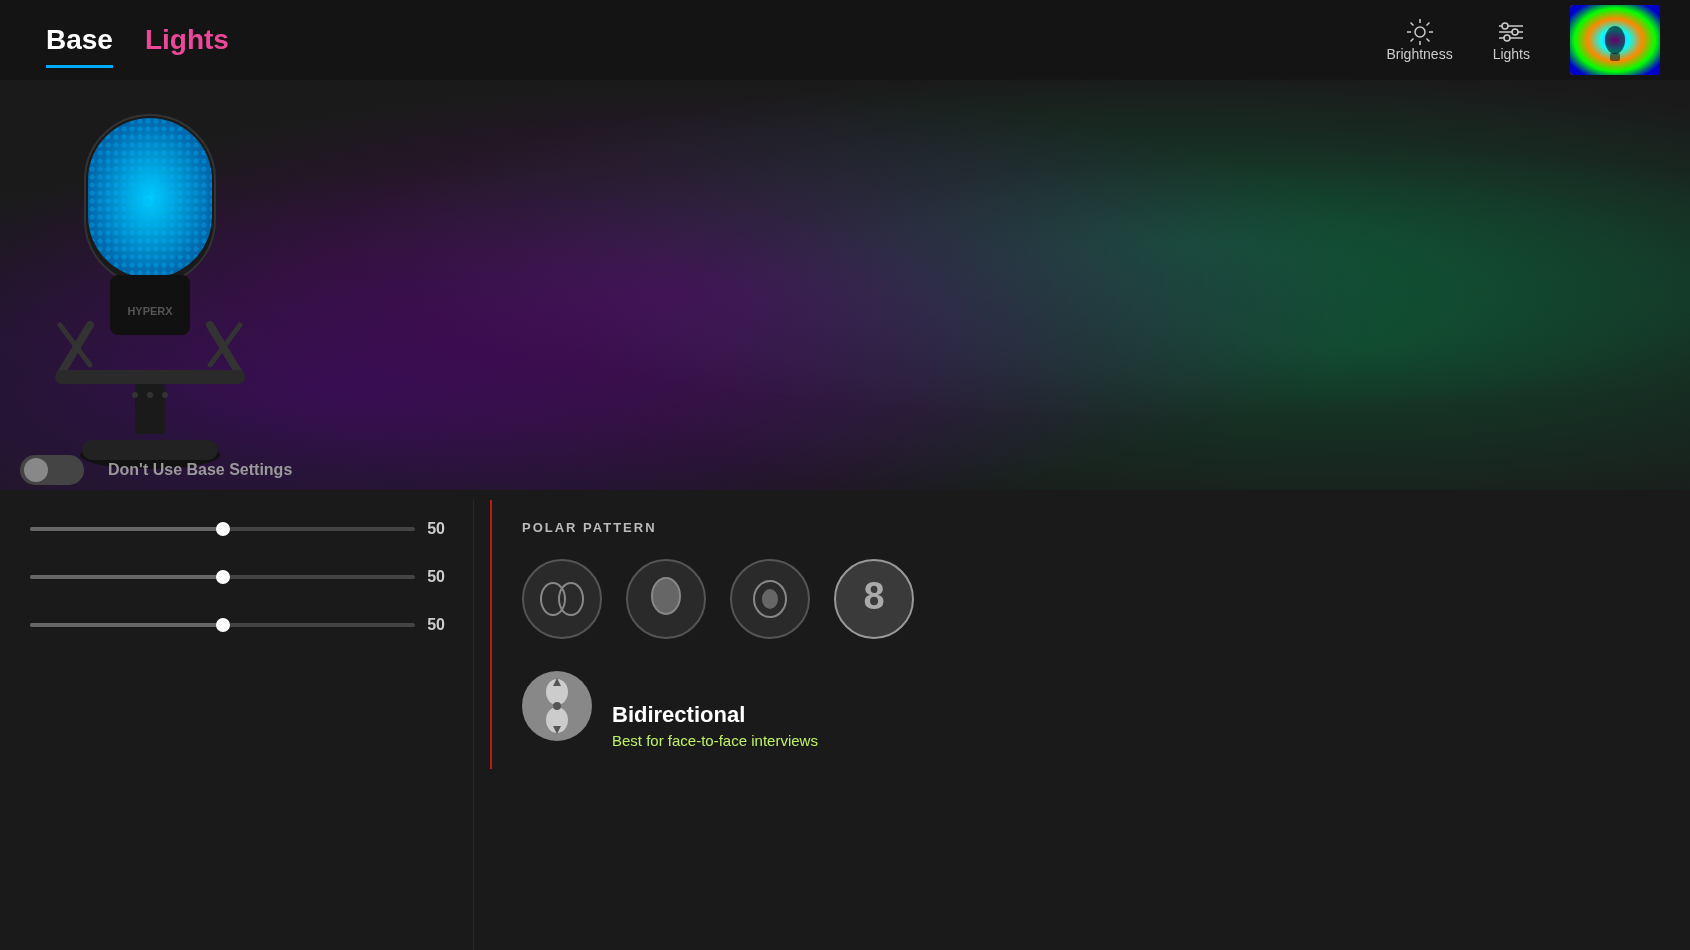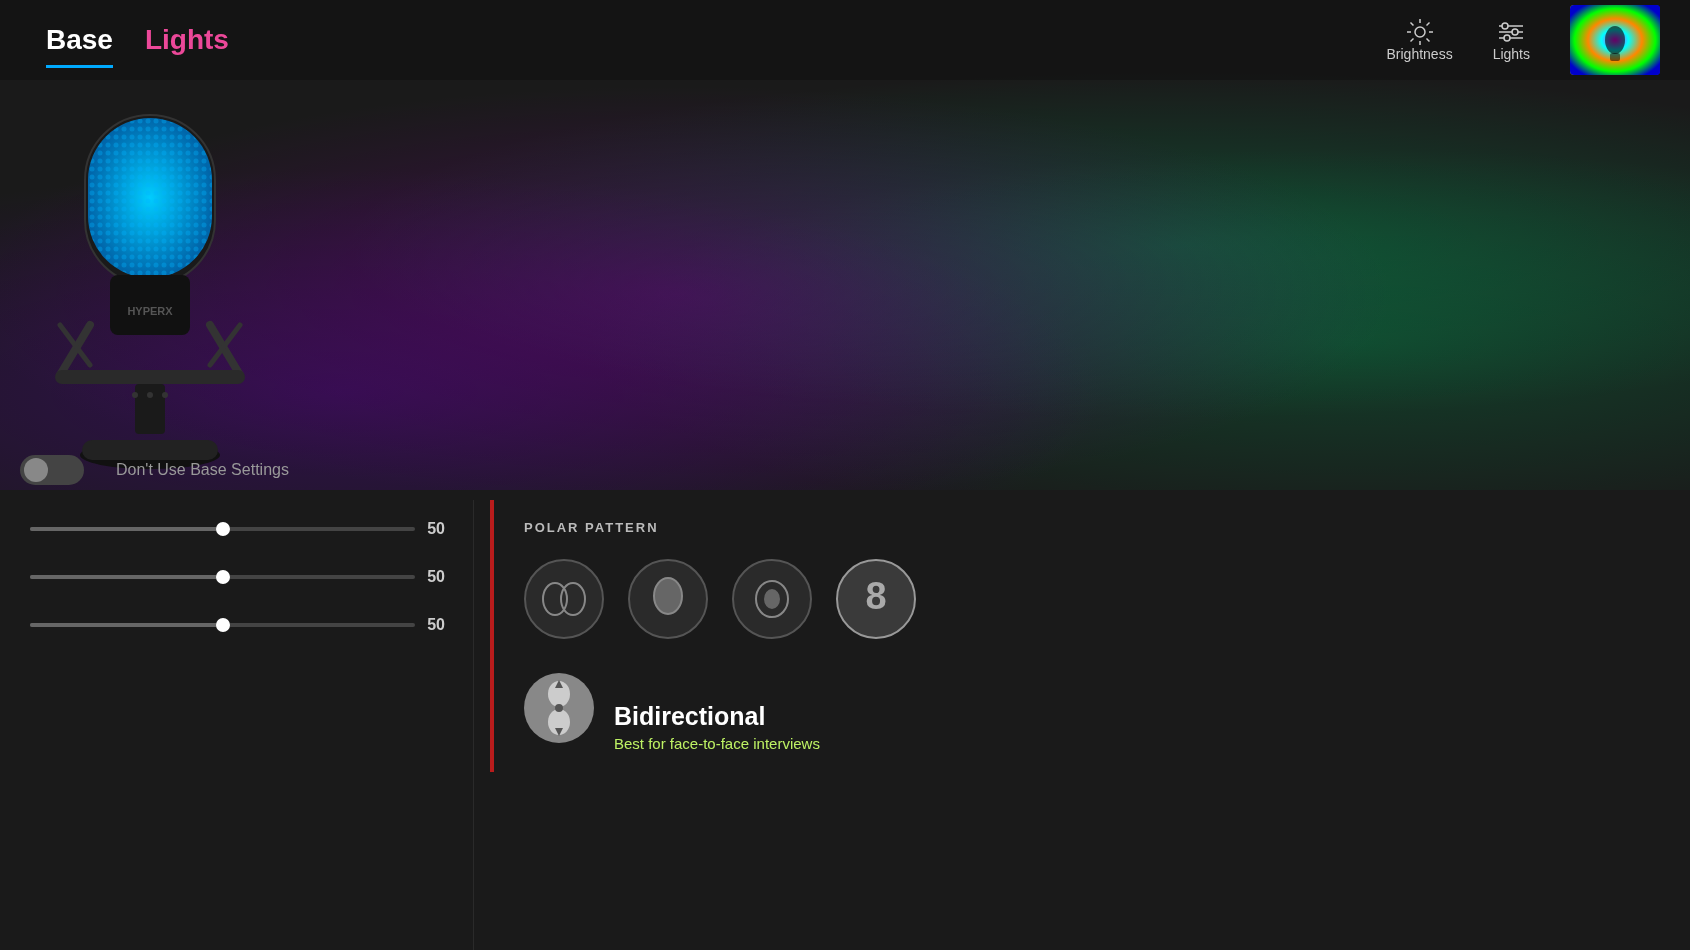--- a/index.html
+++ b/index.html
@@ -114,22 +114,23 @@
       margin-top: 80px;
     }
 
     
     .base-settings-row {
       position: absolute;
       top: 455px;
       left: 20px;
       display: flex;
       align-items: center;
-      gap: 32px;
+      gap: 24px;
       z-index: 5;
+      font-weight: bold;
     }
 
     
     .toggle {
       width: 64px;
       height: 30px;
       border-radius: 15px;
       background: #555;
       position: relative;
       cursor: pointer;
@@ -252,21 +253,21 @@
       text-align: right;
     }
 
     
     .right-panel {
       position: absolute;
       top: 500px;
       left: 490px;
       width: 950px;
       padding: 20px 30px;
-      border-left: 4px solid #b91c1c;
+      border-left: 2px solid #b91c1c;
     }
 
     .polar-title {
       font-size: 13px;
       font-weight: bold;
       letter-spacing: 2px;
       color: #bbb;
       margin-bottom: 24px;
     }
 
@@ -312,21 +313,21 @@
       flex-shrink: 0;
     }
 
     .polar-text {
       display: flex;
       flex-direction: column;
       gap: 4px;
     }
 
     .polar-name {
-      font-size: 25px;
+      font-size: 22px;
       font-weight: bold;
       color: #fff;
       margin-top: 39px;
     }
 
     .polar-subtitle {
       font-size: 15px;
       color: #bef264;
     }
 

